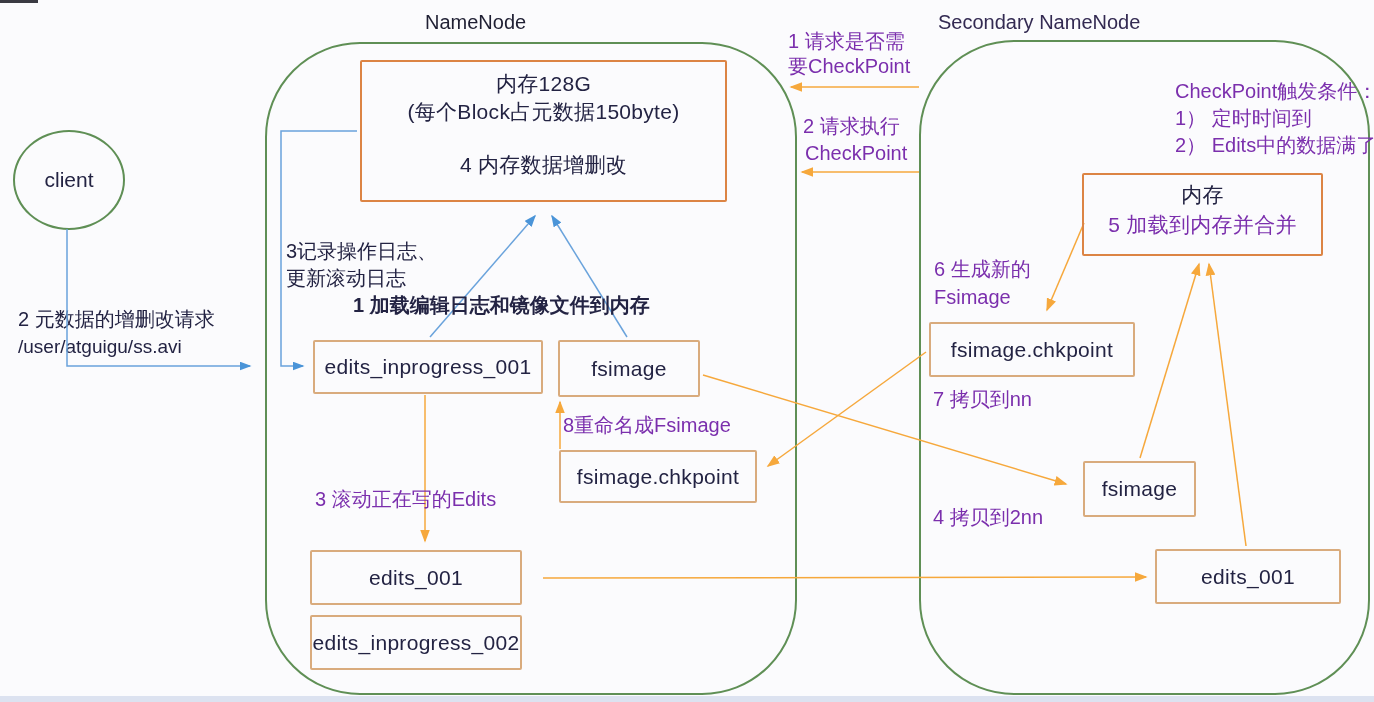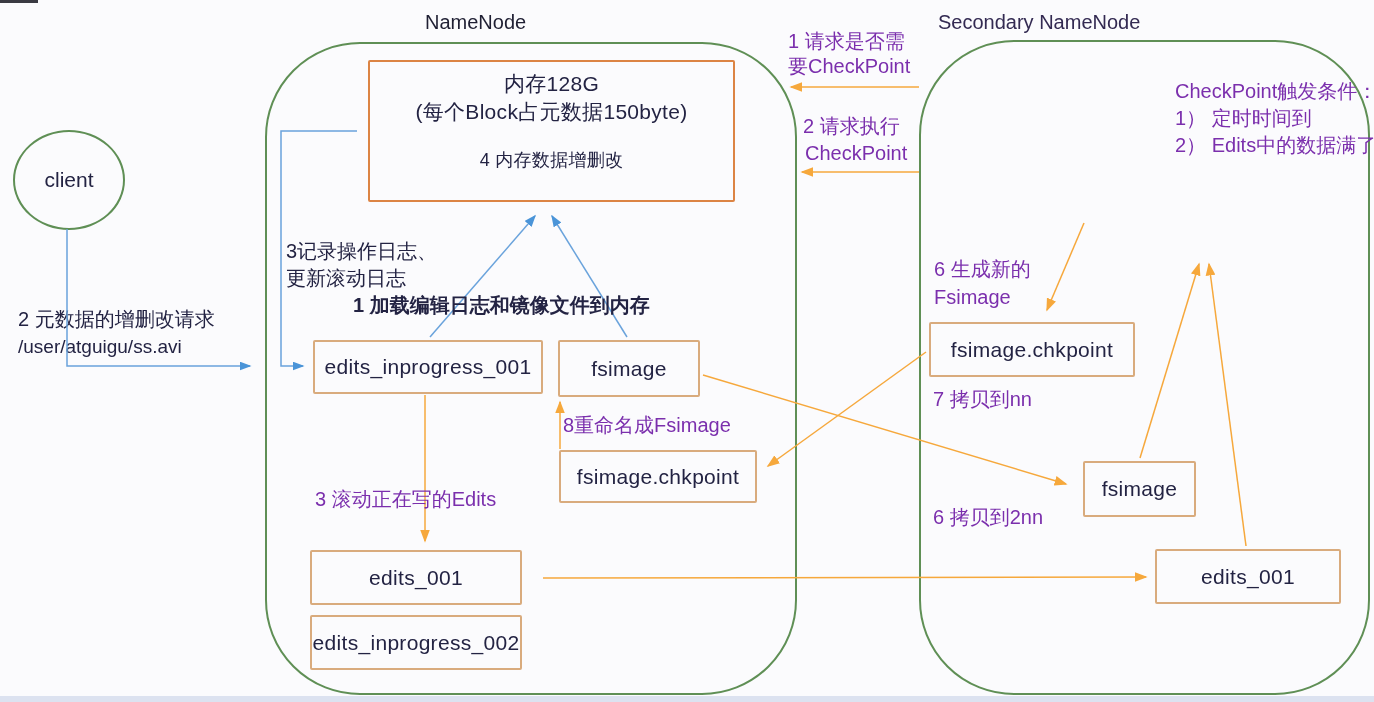--- a/index.html
+++ b/index.html
@@ -28,21 +28,21 @@
   .title{position:absolute;font-size:20px;color:#1f1f33;}
   .note{position:absolute;font-size:20px;line-height:27px;white-space:nowrap;}
   .dark{color:#232343;}
   .purple{color:#7b2fad;}
   .bold{font-weight:400;}
   #wires{position:absolute;left:0;top:0;pointer-events:none;}
   .bottombar{position:absolute;left:0;bottom:0;width:100%;height:6px;background:#dce2f0;}
   .cornermark{position:absolute;left:0;top:0;width:38px;height:3px;background:#3a3a42;}
   .mem .l1{margin-top:8px;font-size:21px;}
   .mem .l2{font-size:21px;}
-  .mem .l3{margin-top:auto;margin-bottom:28px;font-size:18px;}
+  .mem .l3{margin-top:auto;margin-bottom:21px;font-size:21px;}
   .mem2 .l1{margin-top:6px;font-size:21px;}
   .mem2 .l2{font-size:21px;color:#7b2fad;margin-top:2px;}
 </style>
 </head>
 <body>
 
 <div id="canvas">
 
   <div class="cornermark"></div>
 
@@ -92,21 +92,21 @@
 
     <line x1="543" y1="578" x2="1146" y2="577" stroke="#f6a83c" stroke-width="1.5" marker-end="url(#mo)"></line>
 
     <line x1="1084" y1="223" x2="1047" y2="310" stroke="#f6a83c" stroke-width="1.5" marker-end="url(#mo)"></line>
 
     <line x1="1140" y1="458" x2="1199" y2="264" stroke="#f6a83c" stroke-width="1.5" marker-end="url(#mo)"></line>
 
     <line x1="1246" y1="546" x2="1209" y2="264" stroke="#f6a83c" stroke-width="1.5" marker-end="url(#mo)"></line>
   </svg>
 
-  <div class="box mem" style="left:368px;top:60px;width:363px;height:138px;">
+  <div class="box mem" style="left:360px;top:60px;width:363px;height:138px;">
     <div class="l1">内存128G</div>
     <div class="l2">(每个Block占元数据150byte)</div>
     <div class="l3">4 内存数据增删改</div>
   </div>
 
   <div class="note dark" style="left:286px;top:226px;margin-top:12px;">
     <div>3记录操作日志、</div>
     <div>更新滚动日志</div>
   </div>
 
@@ -134,30 +134,34 @@
     <div>2 请求执行</div>
     <div style="margin-left:2px;">CheckPoint</div>
   </div>
 
   <div class="note purple" style="left:1128px;top:78px;line-height:27px;margin-left:47px;">
     <div>CheckPoint触发条件：</div>
     <div>1） 定时时间到</div>
     <div>2） Edits中的数据满了</div>
   </div>
 
+  <div class="box mem mem2" style="left:1082px;top:173px;width:237px;height:79px;">
+    <div class="l1">内存</div>
+    <div class="l2">5 加载到内存并合并</div>
+  </div>
 
   <div class="note purple" style="left:934px;top:255px;line-height:28px;">
     <div>6 生成新的</div>
     <div>Fsimage</div>
   </div>
 
   <div class="box" style="left:929px;top:322px;width:202px;height:51px;">fsimage.chkpoint</div>
 
   <div class="note purple" style="left:933px;top:386px;">7 拷贝到nn</div>
 
   <div class="box" style="left:1083px;top:461px;width:109px;height:52px;">fsimage</div>
 
-  <div class="note purple" style="left:933px;top:504px;">6 拷贝到2nn</div>
+  <div class="note purple" style="left:933px;top:504px;">4 拷贝到2nn</div>
 
   <div class="box" style="left:1155px;top:549px;width:182px;height:51px;">edits_001</div>
 
   <div class="bottombar"></div>
 </div>
 
 </body></html>

